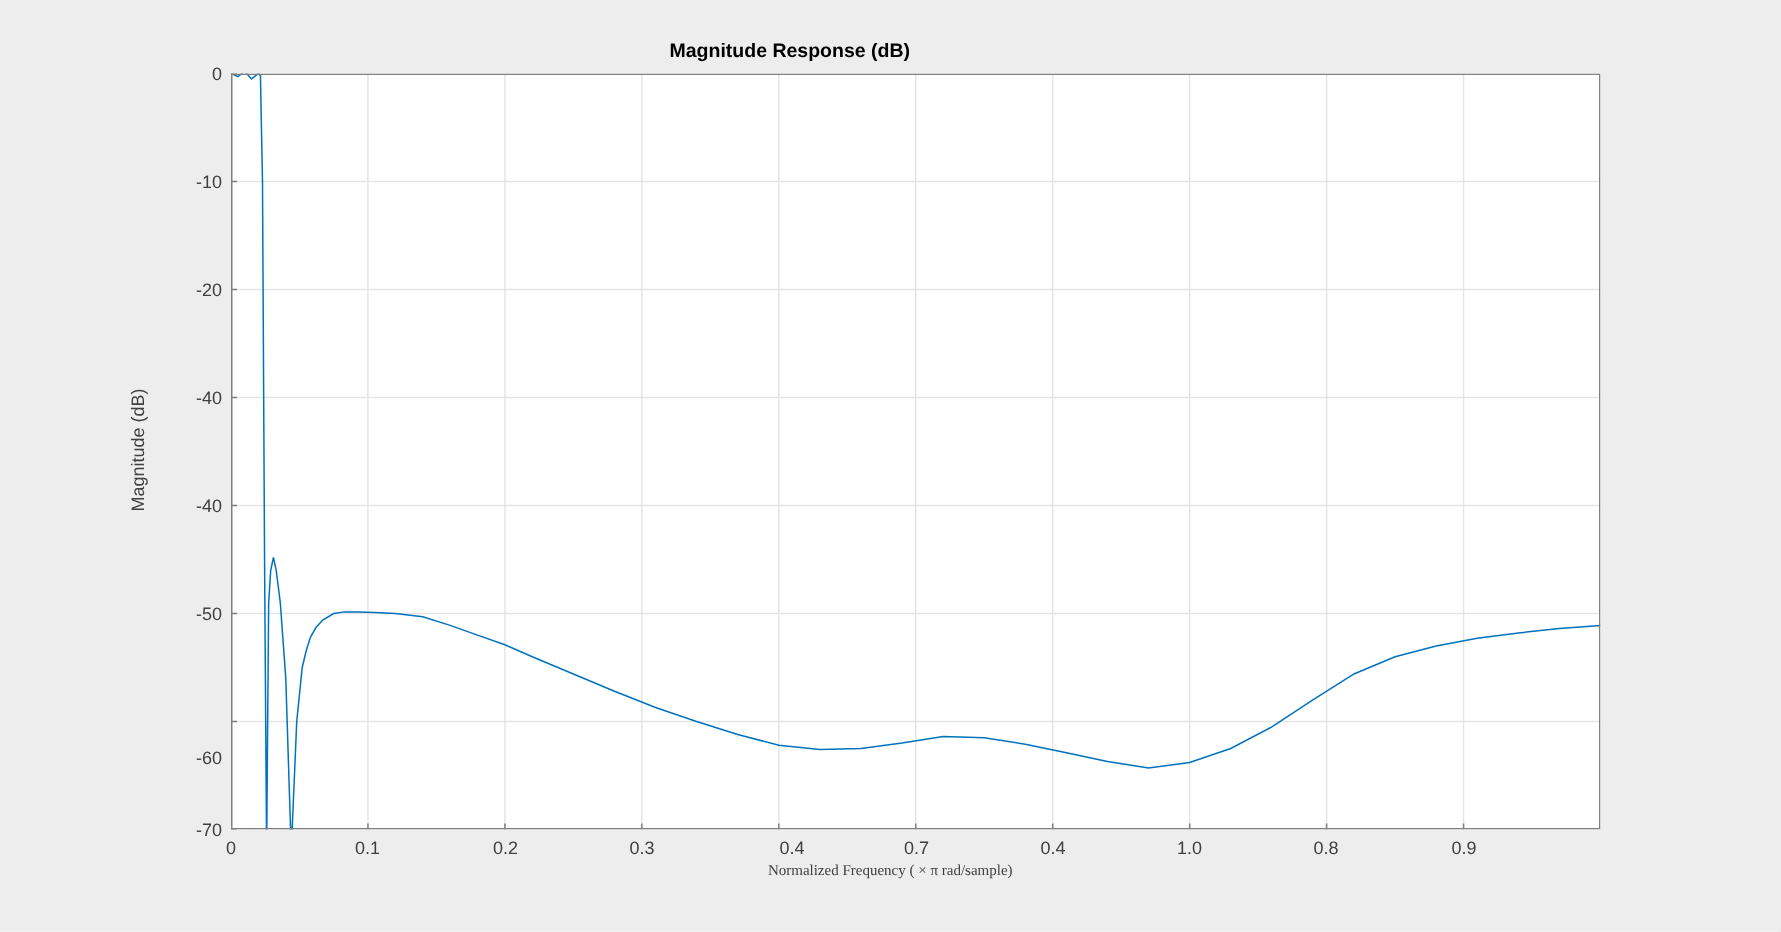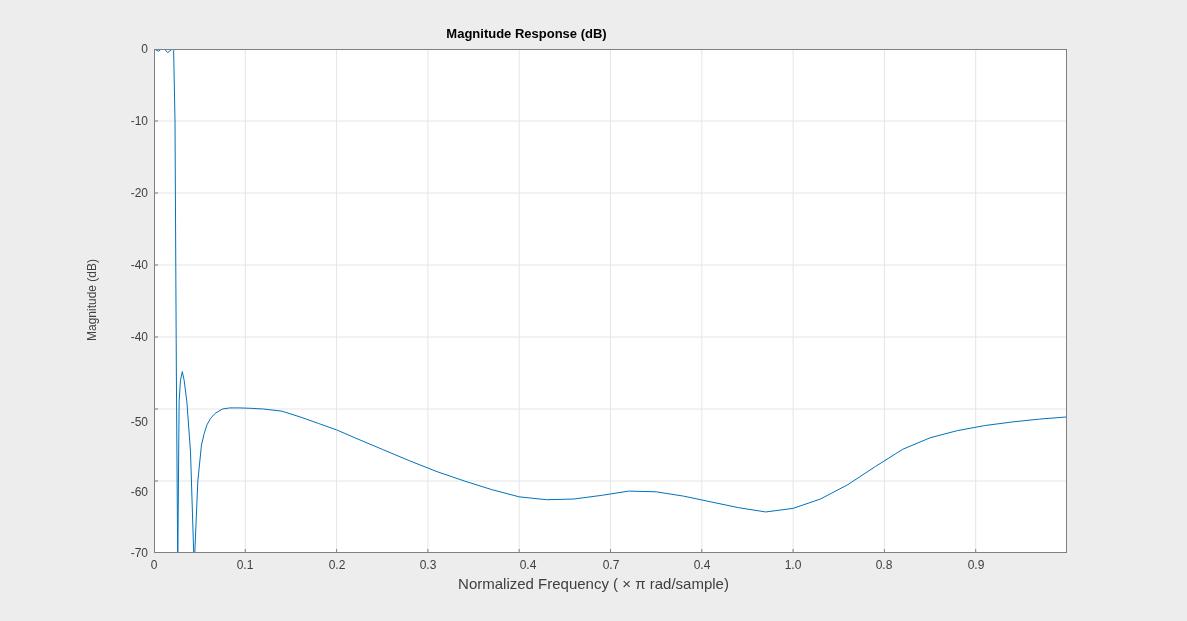--- a/index.html
+++ b/index.html
@@ -36,22 +36,23 @@
     font-size: 12px;
     color: #404040;
     white-space: nowrap;
   }
   .xlabel {
     position: absolute;
     top: 575px;
     left: 0;
     width: 1187px;
     text-align: center;
-    font-size: 15px;
+    font-size: 10px;
     color: #404040;
+    font-family: Liberation Serif, serif;
   }
   svg.plot {
     position: absolute;
     left: 154px;
     top: 49px;
     width: 913px;
     height: 504px;
     background: #fff;
   }
   .grid line {
@@ -83,22 +84,22 @@
 
   <div class="title">Magnitude Response (dB)</div>
   <div class="ylabel">Magnitude (dB)</div>
   <div class="xlabel">Normalized  Frequency  ( × π  rad/sample)</div>
 
   <div class="tick ytick" style="top:49px">0</div>
   <div class="tick ytick" style="top:121px">-10</div>
   <div class="tick ytick" style="top:193px">-20</div>
   <div class="tick ytick" style="top:265px">-40</div>
   <div class="tick ytick" style="top:337px">-40</div>
-  <div class="tick ytick" style="top:422px">-50</div>
-  <div class="tick ytick" style="top:492px">-60</div>
+  <div class="tick ytick" style="top:409px">-50</div>
+  <div class="tick ytick" style="top:505px">-60</div>
   <div class="tick ytick" style="top:553px">-70</div>
 
   <div class="tick xtick" style="left:154px">0</div>
   <div class="tick xtick" style="left:245px">0.1</div>
   <div class="tick xtick" style="left:337px">0.2</div>
   <div class="tick xtick" style="left:428px">0.3</div>
   <div class="tick xtick" style="left:528px">0.4</div>
   <div class="tick xtick" style="left:611px">0.7</div>
   <div class="tick xtick" style="left:702px">0.4</div>
   <div class="tick xtick" style="left:793px">1.0</div>

